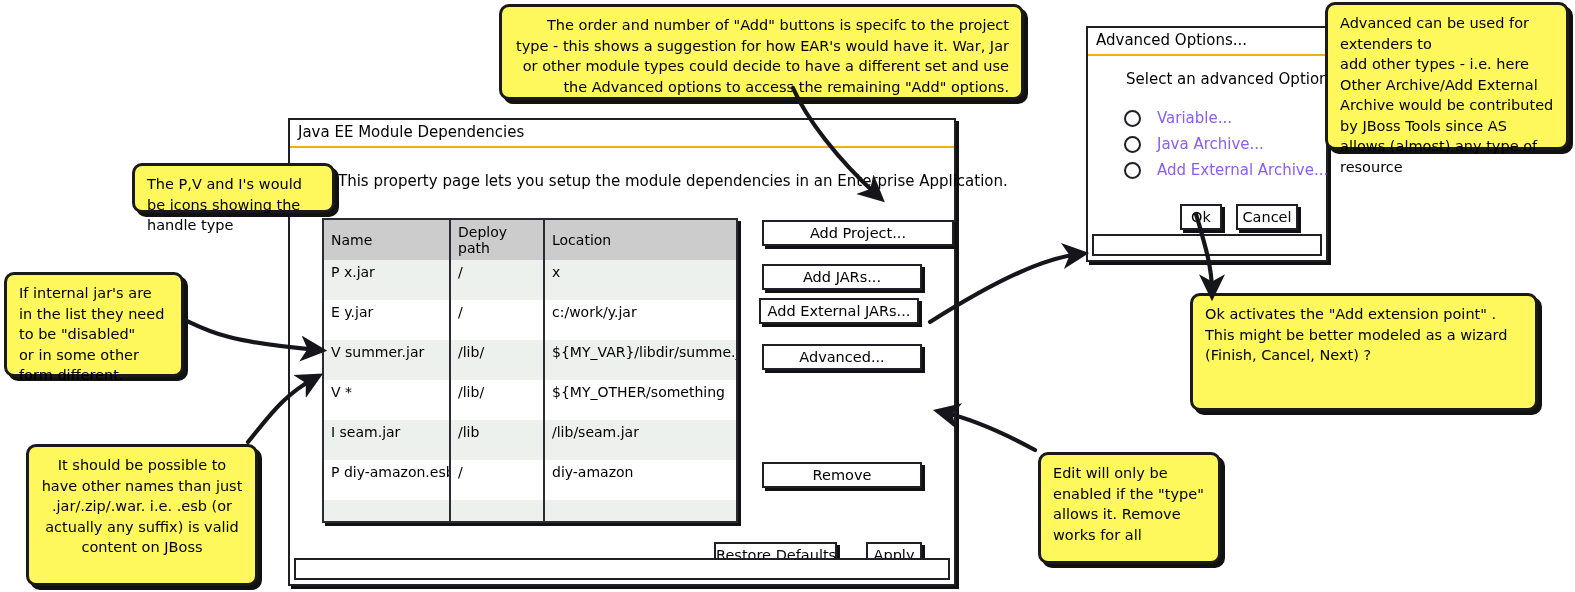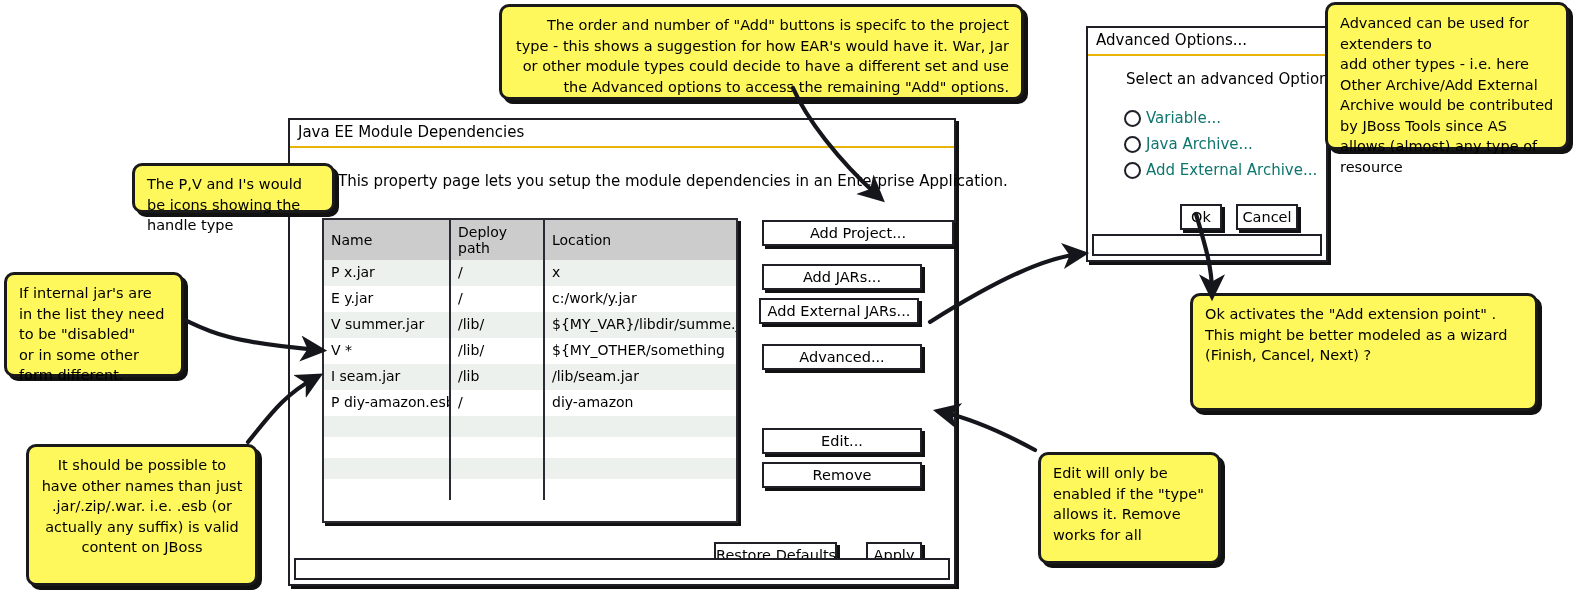--- a/index.html
+++ b/index.html
@@ -92,21 +92,21 @@
     text-align: left;
     font-weight: normal;
     padding: 4px 0 4px 7px;
     border-right: 2px solid #2a2a33;
     height: 21px;
     box-sizing: border-box;
     font-size: 14px;
   }
   table.deps th:last-child { border-right: none; }
   table.deps td {
-    padding: 4px 0 6px 7px;
+    padding: 4px 0 20px 7px;
     border-right: 2px solid #2a2a33;
     height: 21px;
     box-sizing: border-box;
     overflow: hidden;
     white-space: nowrap;
   }
   table.deps td:last-child { border-right: none; }
   table.deps tbody tr:nth-child(odd) { background: #ecf1ed; }
   table.deps tbody tr:nth-child(even) { background: #ffffff; }
 
@@ -125,23 +125,23 @@
     white-space: nowrap;
     font-family: "DejaVu Sans", sans-serif;
     cursor: pointer;
   }
 
   
   .radio-row {
     position: absolute;
     display: flex;
     align-items: center;
-    gap: 5px;
+    gap: 16px;
     font-size: 15px;
-    color: #0f766e;
+    color: #8b5cf6;
     white-space: nowrap;
   }
   .radio-dot {
     width: 13px; height: 13px;
     border: 2px solid #1f1f28;
     border-radius: 50%;
     background: #fff;
     flex: 0 0 auto;
   }
   .dlg-prompt {
@@ -237,21 +237,20 @@
               <td></td>
             </tr>
           </tbody>
         </table>
       </div>
 
       <div class="wbtn" style="left:472px; top:72px; width:192px;">Add Project...</div>
       <div class="wbtn" style="left:472px; top:116px; width:160px;">Add JARs...</div>
       <div class="wbtn" style="left:469px; top:150px; width:160px;">Add External JARs...</div>
       <div class="wbtn" style="left:472px; top:196px; width:160px;">Advanced...</div>
-      <div class="wbtn" style="left:472px; top:280px; width:160px;">Edit...</div>
       <div class="wbtn" style="left:472px; top:314px; width:160px;">Remove</div>
 
       <div class="wbtn" style="left:424px; top:394px; width:123px;">Restore Defaults</div>
       <div class="wbtn" style="left:576px; top:394px; width:56px;">Apply</div>
     </div>
     <div class="win-status"></div>
   </div>
 
   <div class="win" style="left:1086px; top:26px; width:242px; height:236px;">
     <div class="win-title">

